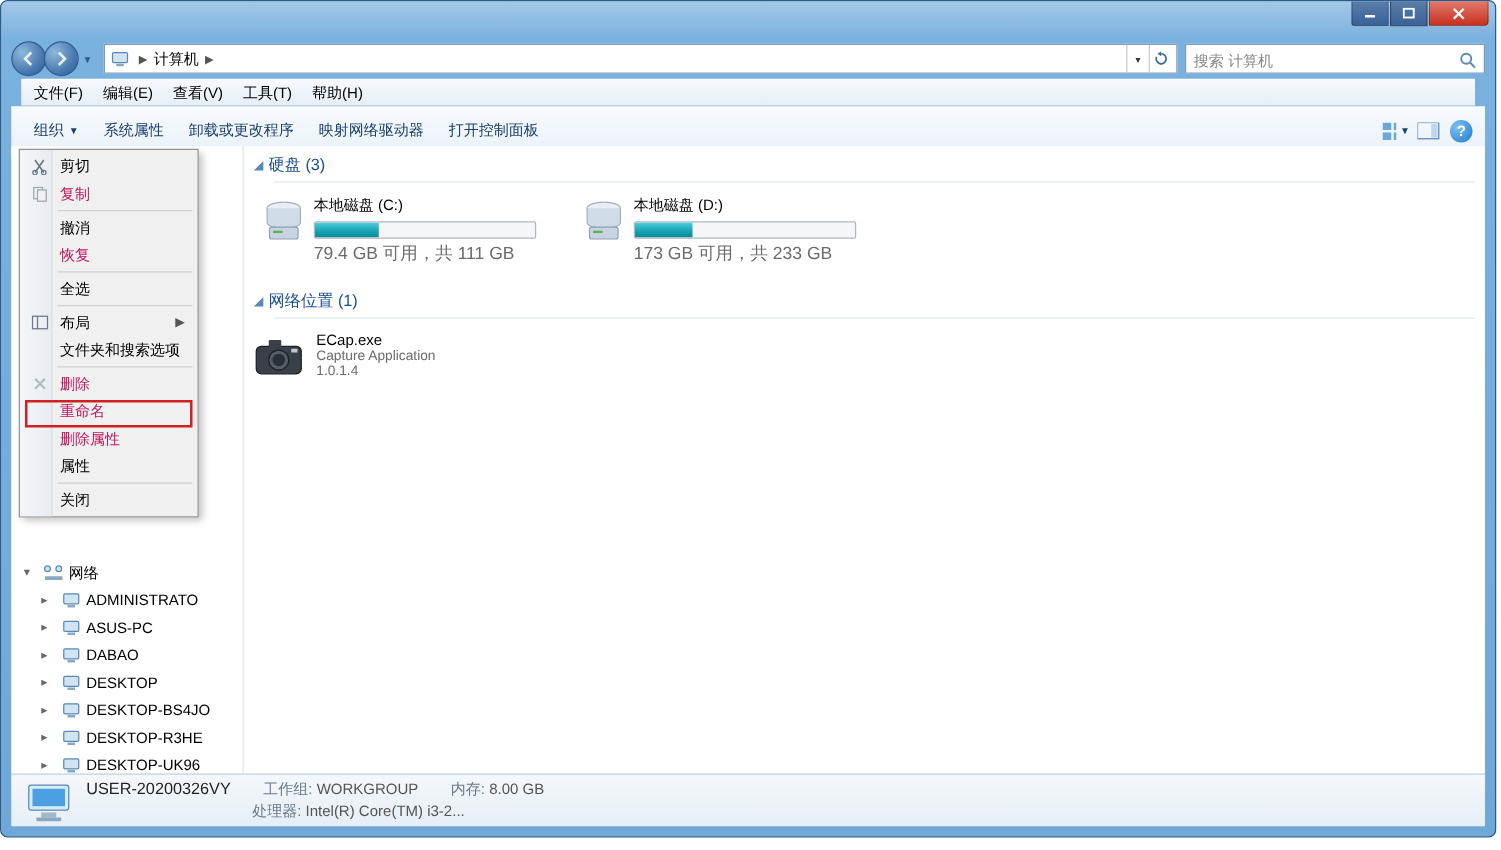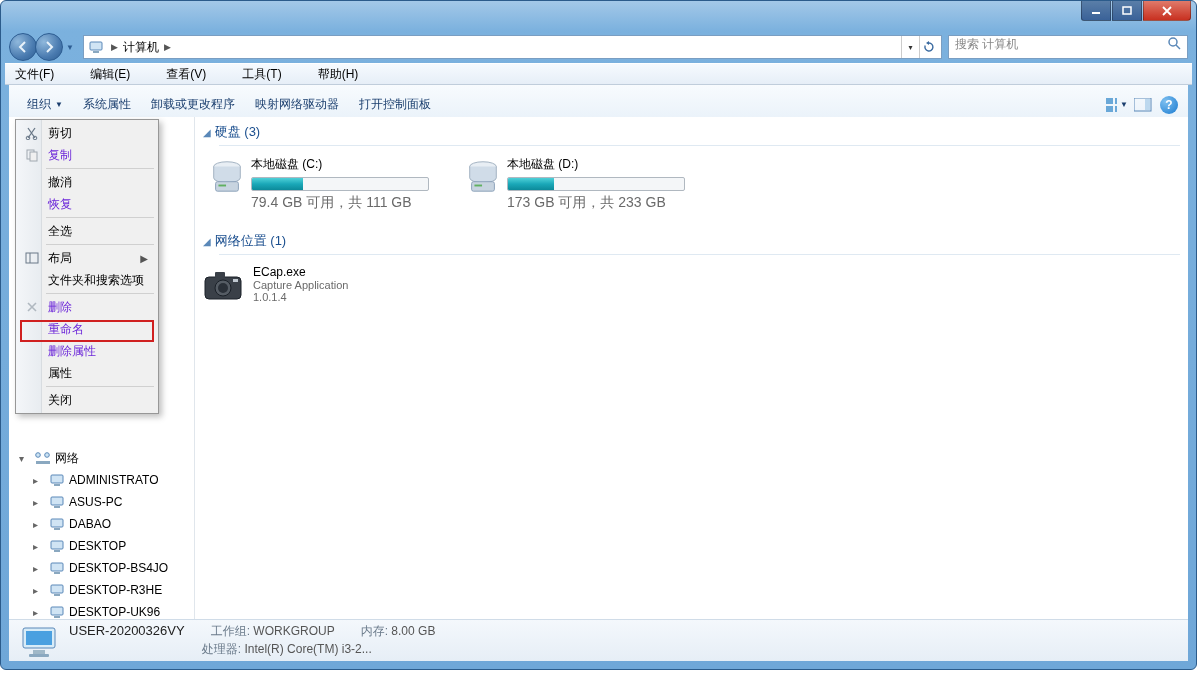--- a/index.html
+++ b/index.html
@@ -17,24 +17,24 @@
 .nav-bar { height: 32px; display: flex; align-items: center; padding: 0 8px; gap: 6px; }
 .nav-arrows { display: flex; gap: 0; }
 .nav-circle { width: 28px; height: 28px; border-radius: 50%; background: radial-gradient(circle at 30% 30%, #8fb8dc, #4a7bb0 60%, #2d5d92); border: 1px solid #2d5d92; display: flex; align-items: center; justify-content: center; color: #dbe9f5; font-size: 14px; }
 .nav-dd { width: 14px; height: 28px; display: flex; align-items: center; justify-content: center; color: #2d5d92; font-size: 8px; }
 .address-bar { flex: 1; height: 24px; background: #fff; border: 1px solid #7a9ec2; display: flex; align-items: center; padding: 0 4px; font-size: 12px; }
 .address-icon { width: 16px; height: 16px; margin-right: 4px; display: inline-flex; align-items: center; justify-content: center; }
 .address-crumb { padding: 0 2px; }
 .address-sep { padding: 0 3px; color: #555; font-size: 9px; }
 .address-dd { margin-left: auto; display: flex; align-items: center; }
 .address-dd-btn { width: 18px; height: 22px; display: flex; align-items: center; justify-content: center; border-left: 1px solid #ccc; font-size: 8px; color: #333; }
-.search-box { width: 240px; height: 24px; background: #fff; border: 1px solid #7a9ec2; display: flex; align-items: flex-start; padding: 0 6px; font-size: 12px; color: #888; }
+.search-box { width: 240px; height: 24px; background: #fff; border: 1px solid #7a9ec2; display: flex; align-items: flex-end; padding: 0 6px; font-size: 12px; color: #888; }
 .search-box .mag { margin-left: auto; color: #5a88b8; }
 
-.menu-bar { height: 22px; background: linear-gradient(to bottom, #f6fafe, #e6eef7); border-top: 1px solid #fff; border-bottom: 1px solid #c0cddb; display: flex; align-items: center; padding: 0 6px; margin: 0 4px; font-size: 12px; gap: 28px; }
+.menu-bar { height: 22px; background: linear-gradient(to bottom, #f6fafe, #e6eef7); border-top: 1px solid #fff; border-bottom: 1px solid #c0cddb; display: flex; align-items: center; padding: 0 6px; margin: 0 16px; font-size: 12px; gap: 8px; }
 .menu-item { padding: 2px 4px; }
 
 .toolbar { height: 40px; background: linear-gradient(to bottom, #f8fbfe, #e8f1f9); border-bottom: 1px solid #c0d3e6; display: flex; align-items: center; padding: 0 8px; margin: 0 8px; font-size: 12px; color: #1a3e6e; }
 .tool-btn { padding: 4px 10px; display: flex; align-items: center; gap: 4px; }
 .tool-btn .dd { font-size: 8px; }
 .tool-right { margin-left: auto; display: flex; align-items: center; gap: 4px; }
 .tool-icon { width: 22px; height: 22px; display: flex; align-items: center; justify-content: center; }
 .help-icon { width: 18px; height: 18px; border-radius: 50%; background: radial-gradient(circle at 30% 30%, #7ec0f0, #1a7ad0); color: #fff; font-weight: bold; font-size: 12px; display: flex; align-items: center; justify-content: center; }
 
 .content-area { position: absolute; top: 116px; left: 8px; right: 8px; bottom: 50px; background: #fff; display: flex; }
@@ -58,21 +58,21 @@
 .drive-bar { width: 178px; height: 14px; border: 1px solid #b0b8c0; border-radius: 2px; background: #f4f6f8; overflow: hidden; margin-bottom: 3px; }
 .drive-bar-fill { height: 100%; background: linear-gradient(to bottom, #4fd0d8, #1aa8b8 50%, #0c8a9a); }
 .drive-stat { font-size: 14px; color: #6a6a6a; }
 .net-item { display: flex; gap: 10px; padding: 4px 8px; }
 .net-icon { width: 40px; height: 40px; display: flex; align-items: center; justify-content: center; }
 .net-info { font-size: 12px; }
 .net-sub { color: #6a6a6a; font-size: 11px; }
 
 .dropdown-menu { position: absolute; top: 118px; left: 14px; width: 144px; background: #f0f0f0; border: 1px solid #979797; box-shadow: 3px 3px 6px rgba(0,0,0,0.25); font-size: 12px; z-index: 100; padding: 2px; }
 .dm-item { height: 22px; display: flex; align-items: center; padding-left: 30px; position: relative; }
-.dm-item.disabled { color: #6d28d9; }
+.dm-item.disabled { color: #be185d; }
 .dm-sep { height: 1px; background: #d0d0d0; margin: 2px 2px 2px 28px; }
 .dm-icon { position: absolute; left: 6px; width: 16px; height: 16px; display: flex; align-items: center; justify-content: center; color: #6a7888; }
 .dm-sub { margin-left: auto; margin-right: 8px; font-size: 10px; color: #555; }
 .dm-highlight { position: absolute; left: 2px; right: 2px; border: 2px solid #d02020; pointer-events: none; }
 .dm-iconbar { position: absolute; left: 0; top: 0; bottom: 0; width: 26px; background: linear-gradient(to right, #f4f6f9, #e8ecf0); border-right: 1px solid #d8dce0; }
 .dm-items { position: relative; }
 
 .status-bar { position: absolute; bottom: 8px; left: 8px; right: 8px; height: 42px; background: linear-gradient(to bottom, #f4f8fc, #e6eef6); border-top: 1px solid #d0dce8; display: flex; align-items: center; padding: 4px 10px; font-size: 12px; }
 .status-icon { width: 40px; height: 34px; display: flex; align-items: center; justify-content: center; margin-right: 10px; }
 .status-info { display: flex; flex-direction: column; gap: 1px; }

